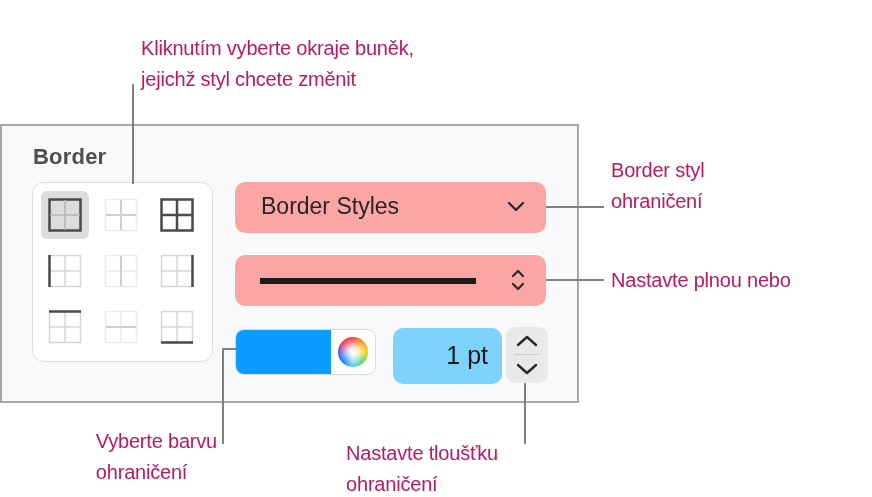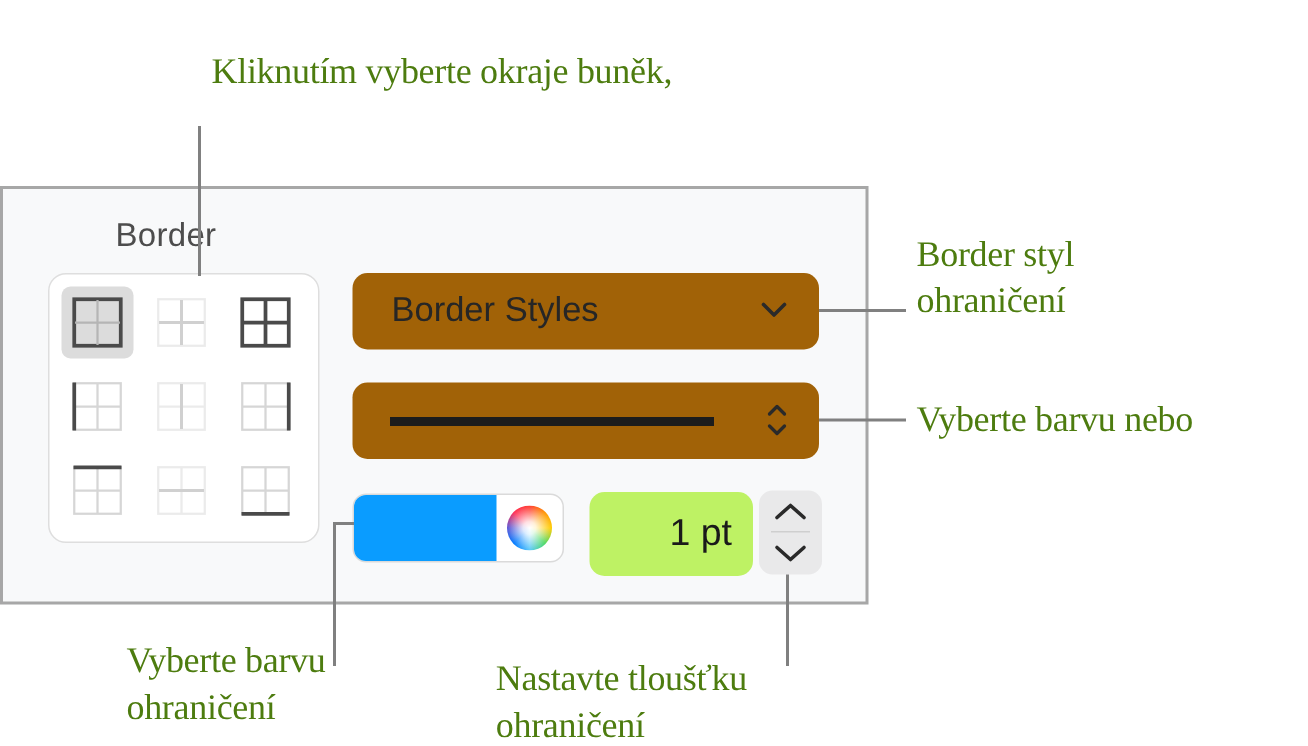--- a/index.html
+++ b/index.html
@@ -1,49 +1,47 @@
 <!DOCTYPE html>
 <html><head>
 <meta charset="utf-8">
 <style>
   * { box-sizing: border-box; margin: 0; padding: 0; }
   html, body { width: 872px; height: 497px; background: #ffffff; overflow: hidden; }
   body { position: relative; font-family: "Liberation Sans", "DejaVu Sans", sans-serif; color: #1d1d1f; }
 
   .callout {
     position: absolute;
-    font-size: 24px;
+    font-size: 20px;
     line-height: 31px;
-    color: #4d7c0f;
+    color: #be185d;
     white-space: nowrap;
     letter-spacing: -0.2px;
-    font-family: Liberation Serif, serif;
   }
   .callout .line { display: block; }
   .callout.right-align { text-align: left; }
 
   .leader { position: absolute; background: #808080; }
 
   .panel {
     position: absolute;
     left: 0; top: 124px;
     width: 579px; height: 279px;
     background: #f8f9fa;
     border: 2px solid #a7a7a7;
     border-left: 2px solid #a7a7a7;
   }
 
   .panel-title {
     position: absolute;
     left: 33px; top: 144px;
     font-size: 22px;
-    font-weight: normal;
+    font-weight: bold;
     color: #4d4d4d;
     letter-spacing: 0.2px;
-    margin-left: 44px;
   }
 
   .border-grid {
     position: absolute;
     left: 32px; top: 182px;
     width: 181px; height: 180px;
     background: #ffffff;
     border: 1.5px solid #dedede;
     border-radius: 12px;
   }
@@ -52,21 +50,21 @@
     width: 48px; height: 48px;
     border-radius: 6px;
     display: flex; align-items: center; justify-content: center;
     cursor: pointer;
   }
   .grid-cell.selected { background: #dcdcdc; }
   .grid-cell svg { display: block; }
 
   .popup {
     position: absolute;
-    background: #a16207;
+    background: #fca5a5;
     border-radius: 10px;
     cursor: pointer;
   }
   .popup-label {
     position: absolute;
     left: 26px; top: 11px;
     font-size: 23px;
     color: #262626;
   }
   .chev { position: absolute; }
@@ -101,21 +99,21 @@
     border-radius: 50%;
     background:
       radial-gradient(circle at center, rgba(255,255,255,1) 0%, rgba(255,255,255,0.85) 20%, rgba(255,255,255,0) 70%),
       conic-gradient(from 0deg, #ff3b30, #ff9500, #ffcc00, #4cd964, #5ac8fa, #007aff, #5856d6, #ff2d55, #ff3b30);
   }
 
   .size-field {
     position: absolute;
     left: 393px; top: 328px;
     width: 109px; height: 56px;
-    background: #bef264;
+    background: #7dd3fc;
     border-radius: 10px;
     cursor: text;
   }
   .size-value {
     position: absolute;
     right: 14px; top: 13px;
     font-size: 25px;
     color: #1a1a1a;
   }
 
@@ -135,29 +133,30 @@
   .stepper-half.down { bottom: 0; }
   .stepper-divider {
     position: absolute; left: 8px; right: 8px; top: 27px; height: 1px; background: #cfcfcf;
   }
 </style>
 </head>
 <body>
 
 <div class="callout" style="left:141px; top:33px;">
   <span class="line">Kliknutím vyberte okraje buněk,</span>
+  <span class="line">jejichž styl chcete změnit</span>
 </div>
 
 <div class="callout" style="left:611px; top:155px;">
   <span class="line">Border styl</span>
   <span class="line">ohraničení</span>
 </div>
 
 <div class="callout" style="left:611px; top:265px;">
-  <span class="line">Vyberte barvu nebo</span>
+  <span class="line">Nastavte plnou nebo</span>
 </div>
 
 <div class="callout right-align" style="right:655px; top:426px;">
   <span class="line">Vyberte barvu</span>
   <span class="line">ohraničení</span>
 </div>
 
 <div class="callout right-align" style="right:374px; top:426px;margin-top:12px;">
   <span class="line">Nastavte tloušťku</span>
   <span class="line">ohraničení</span>

